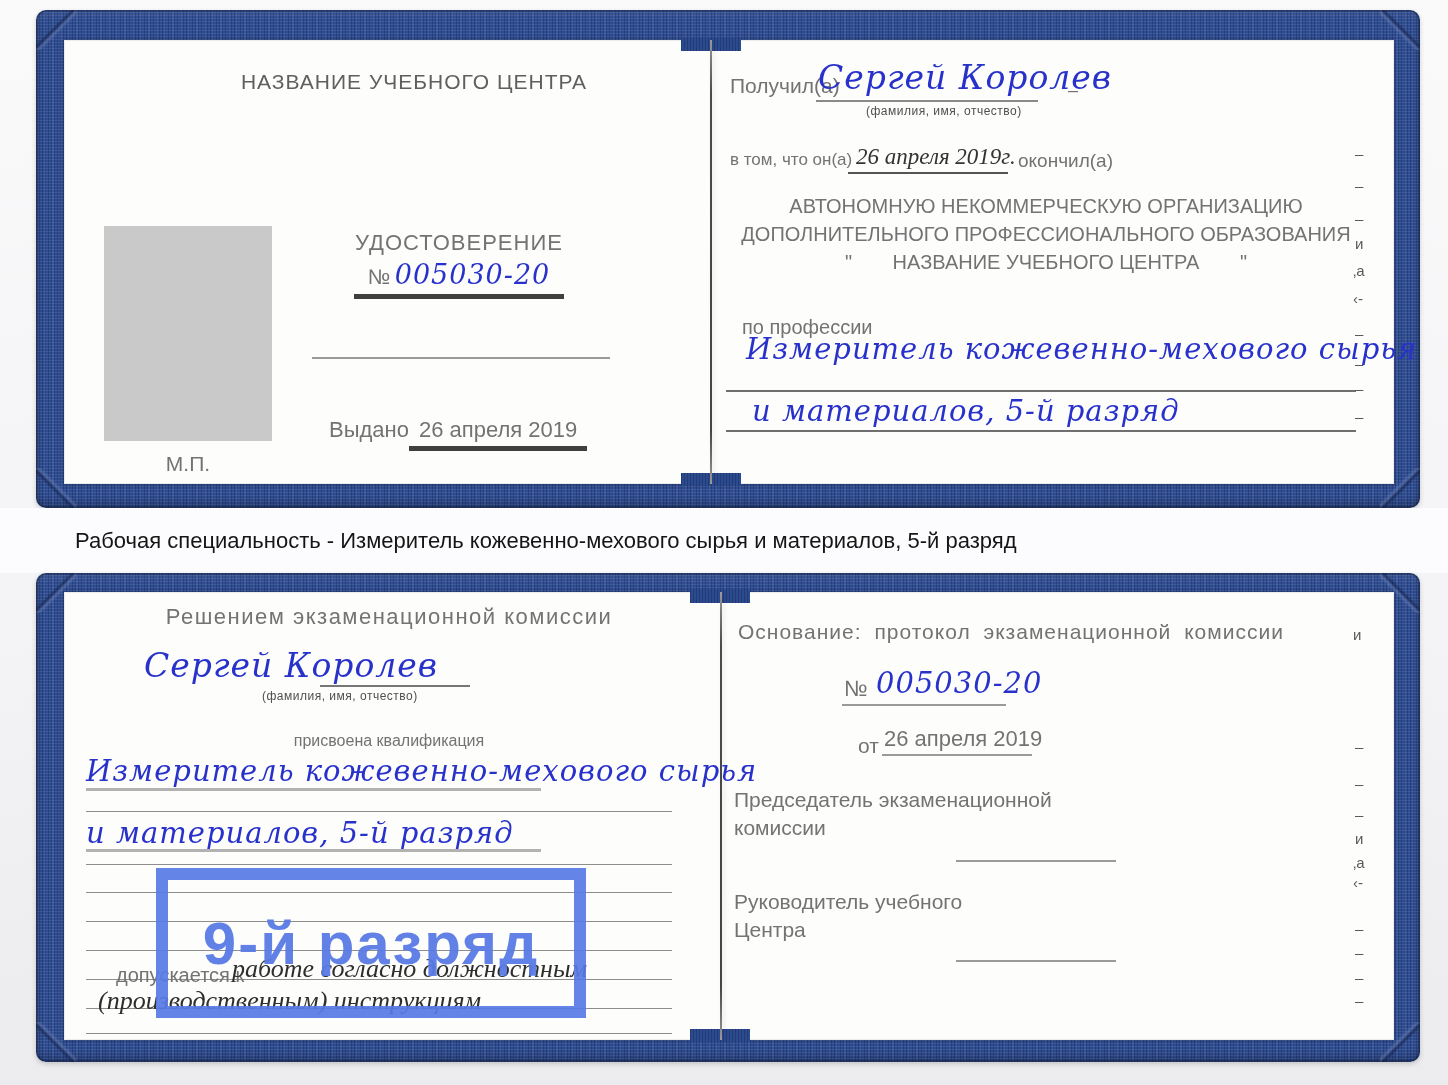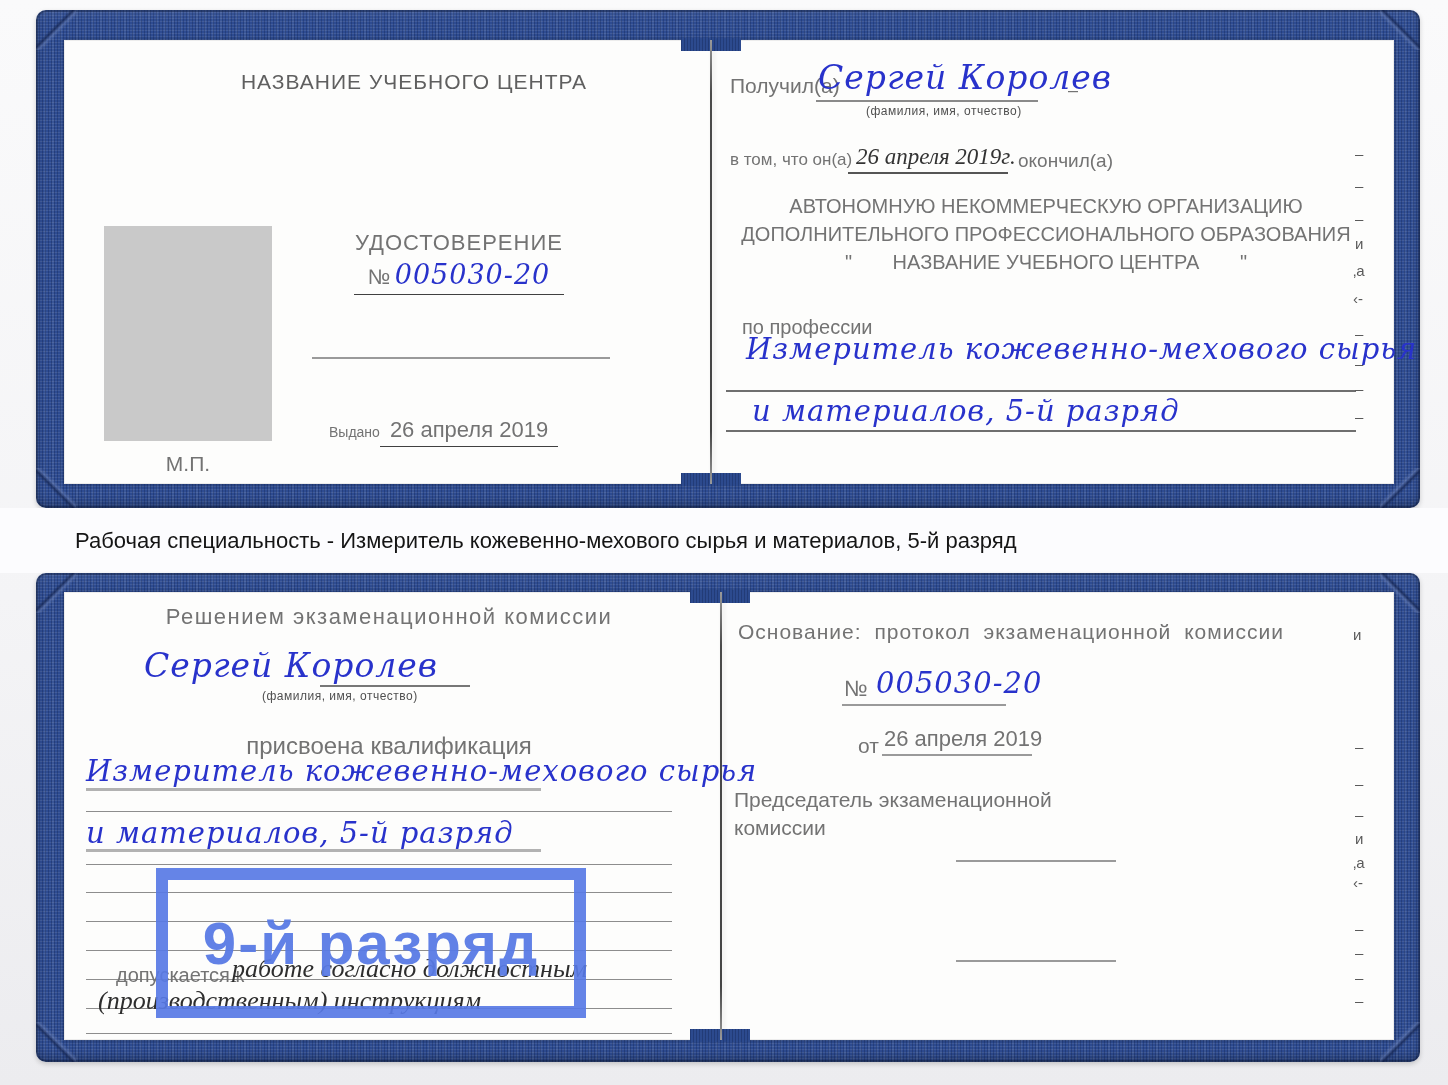--- a/index.html
+++ b/index.html
@@ -31,21 +31,21 @@
 
   
   .print{font-family:"Liberation Sans",sans-serif;color:#737373;}
   .hand{font-family:"DejaVu Serif",serif;font-style:italic;color:#2832cb;letter-spacing:1px;}
   .fitalic{font-family:"Liberation Serif",serif;font-style:italic;color:#333;}
   .abs{position:absolute;white-space:nowrap;}
   .center{text-align:center;}
   .line{position:absolute;height:0;border-bottom:2px solid #9a9a9a;}
   .line.thin{border-bottom-width:1px;border-bottom-color:#8d8d8d;}
   .line.thick{border-bottom-width:3px;border-bottom-color:#b2b2b2;}
-  .underlined{border-bottom:1px solid #404040;text-align:right;}
+  .underlined{border-bottom:5px solid #404040;text-align:right;}
   .hint{font-size:12px;color:#4f4f4f;letter-spacing:.5px;}
   .frag{position:absolute;font-size:15px;color:#5a5a5a;}
 
   
   .photo{position:absolute;background:#c9c9c9;}
 
   
   .stamp{position:absolute;border:12px solid rgba(88,122,229,.92);z-index:3;
          display:flex;align-items:center;justify-content:center;}
   .stamp span{font-family:"Liberation Sans",sans-serif;font-weight:bold;font-size:60px;
@@ -81,21 +81,21 @@
         <div class="abs center" style="left:245px;top:219px;width:300px;">
           <span class="underlined" style="display:inline-block;padding:0 14px 4px;">
             <span class="print" style="font-size:21px;">№</span>
             <span class="hand" style="font-size:27px;">005030-20</span>
           </span>
         </div>
 
         <div class="line" style="left:248px;top:317px;width:298px;"></div>
 
         <div class="abs" style="left:265px;top:377px;">
-          <span class="print" style="font-size:14px;">Выдано</span><span class="print underlined" style="font-size:22px;padding:0 10px 4px;">26 апреля 2019</span>
+          <span class="print" style="font-size:22px;">Выдано</span><span class="print underlined" style="font-size:22px;padding:0 10px 4px;">26 апреля 2019</span>
         </div>
       </div>
 
       <div class="fold" style="left:646px;"></div>
 
       <div class="page-right" style="left:652px;width:678px;">
         <div class="abs print" style="left:14px;top:34px;font-size:21px;">Получил(а)</div>
         <div class="abs hand" style="left:102px;top:18px;font-size:33px;">Сергей Королев</div>
         <div class="line" style="left:100px;top:60px;width:222px;border-bottom-color:#8a8a8a;"></div>
         <div class="abs print" style="left:352px;top:40px;font-size:18px;">–</div>
@@ -150,21 +150,21 @@
       <div class="spine-tab" style="left:626px;top:-2px;"></div>
       <div class="spine-tab" style="left:626px;bottom:-2px;"></div>
 
       <div class="page-left" style="left:0;width:650px;">
         <div class="abs print center" style="left:10px;top:12px;width:630px;font-size:22px;letter-spacing:1.5px;">Решением экзаменационной комиссии</div>
 
         <div class="abs hand" style="left:80px;top:54px;font-size:33px;">Сергей Королев</div>
         <div class="line" style="left:256px;top:93px;width:150px;border-bottom-color:#777;"></div>
         <div class="abs hint" style="left:198px;top:97px;">(фамилия, имя, отчество)</div>
 
-        <div class="abs print center" style="left:10px;top:140px;width:630px;font-size:24px;">присвоена квалификация</div>
+        <div class="abs print center" style="left:10px;top:140px;width:630px;font-size:16px;">присвоена квалификация</div>
 
         <div class="abs hand" style="left:22px;top:162px;font-size:29px;z-index:1;">Измеритель кожевенно-мехового сырья</div>
         <div class="line thick" style="left:22px;top:196px;width:455px;"></div>
         <div class="line thin" style="left:22px;top:219px;width:586px;"></div>
 
         <div class="abs hand" style="left:22px;top:224px;font-size:29px;z-index:1;">и материалов, 5-й разряд</div>
         <div class="line thick" style="left:22px;top:257px;width:455px;"></div>
         <div class="line thin" style="left:22px;top:272px;width:586px;"></div>
         <div class="line thin" style="left:22px;top:300px;width:586px;"></div>
         <div class="line thin" style="left:22px;top:329px;width:586px;"></div>
@@ -194,20 +194,21 @@
         <div class="abs hand" style="left:150px;top:74px;font-size:29px;">005030-20</div>
         <div class="line" style="left:116px;top:112px;width:164px;"></div>
 
         <div class="abs print" style="left:132px;top:142px;font-size:21px;">от</div>
         <div class="abs print" style="left:158px;top:134px;font-size:22px;">26 апреля 2019</div>
         <div class="line" style="left:156px;top:162px;width:150px;"></div>
 
         <div class="abs print" style="left:8px;top:194px;width:350px;font-size:21px;line-height:28px;white-space:normal;">Председатель экзаменационной комиссии</div>
         <div class="line" style="left:230px;top:268px;width:160px;"></div>
 
+        <div class="abs print" style="left:8px;top:296px;width:260px;font-size:21px;line-height:28px;white-space:normal;">Руководитель учебного Центра</div>
         <div class="line" style="left:230px;top:368px;width:160px;"></div>
 
         <span class="frag" style="left:627px;top:34px;">и</span>
         <span class="frag" style="left:629px;top:146px;">–</span>
         <span class="frag" style="left:629px;top:183px;">–</span>
         <span class="frag" style="left:629px;top:214px;">–</span>
         <span class="frag" style="left:629px;top:238px;">и</span>
         <span class="frag" style="left:627px;top:262px;">‚а</span>
         <span class="frag" style="left:627px;top:282px;">‹-</span>
         <span class="frag" style="left:629px;top:328px;">–</span>

